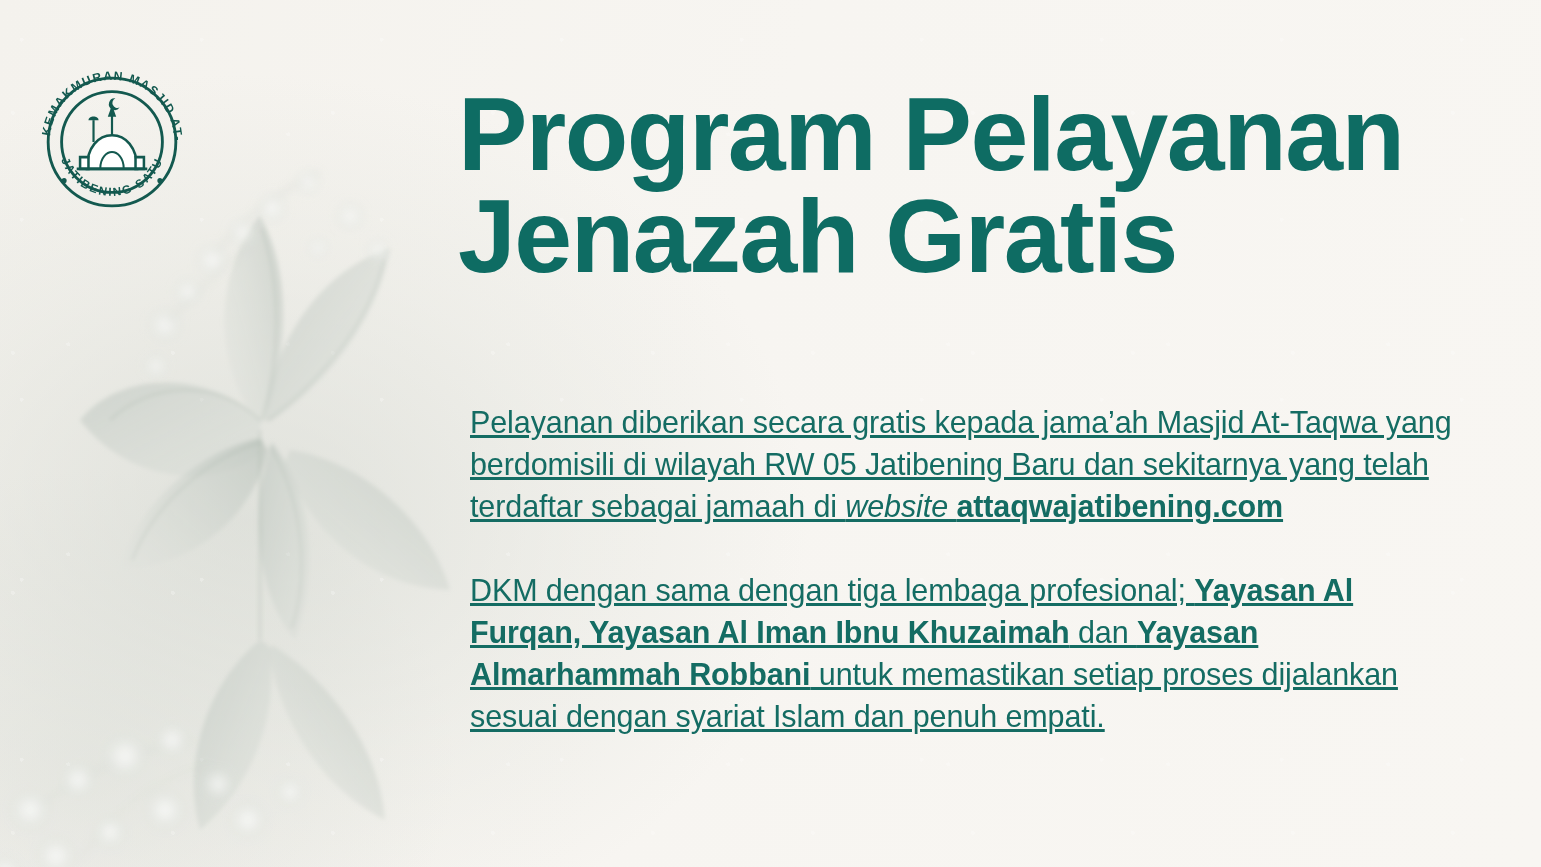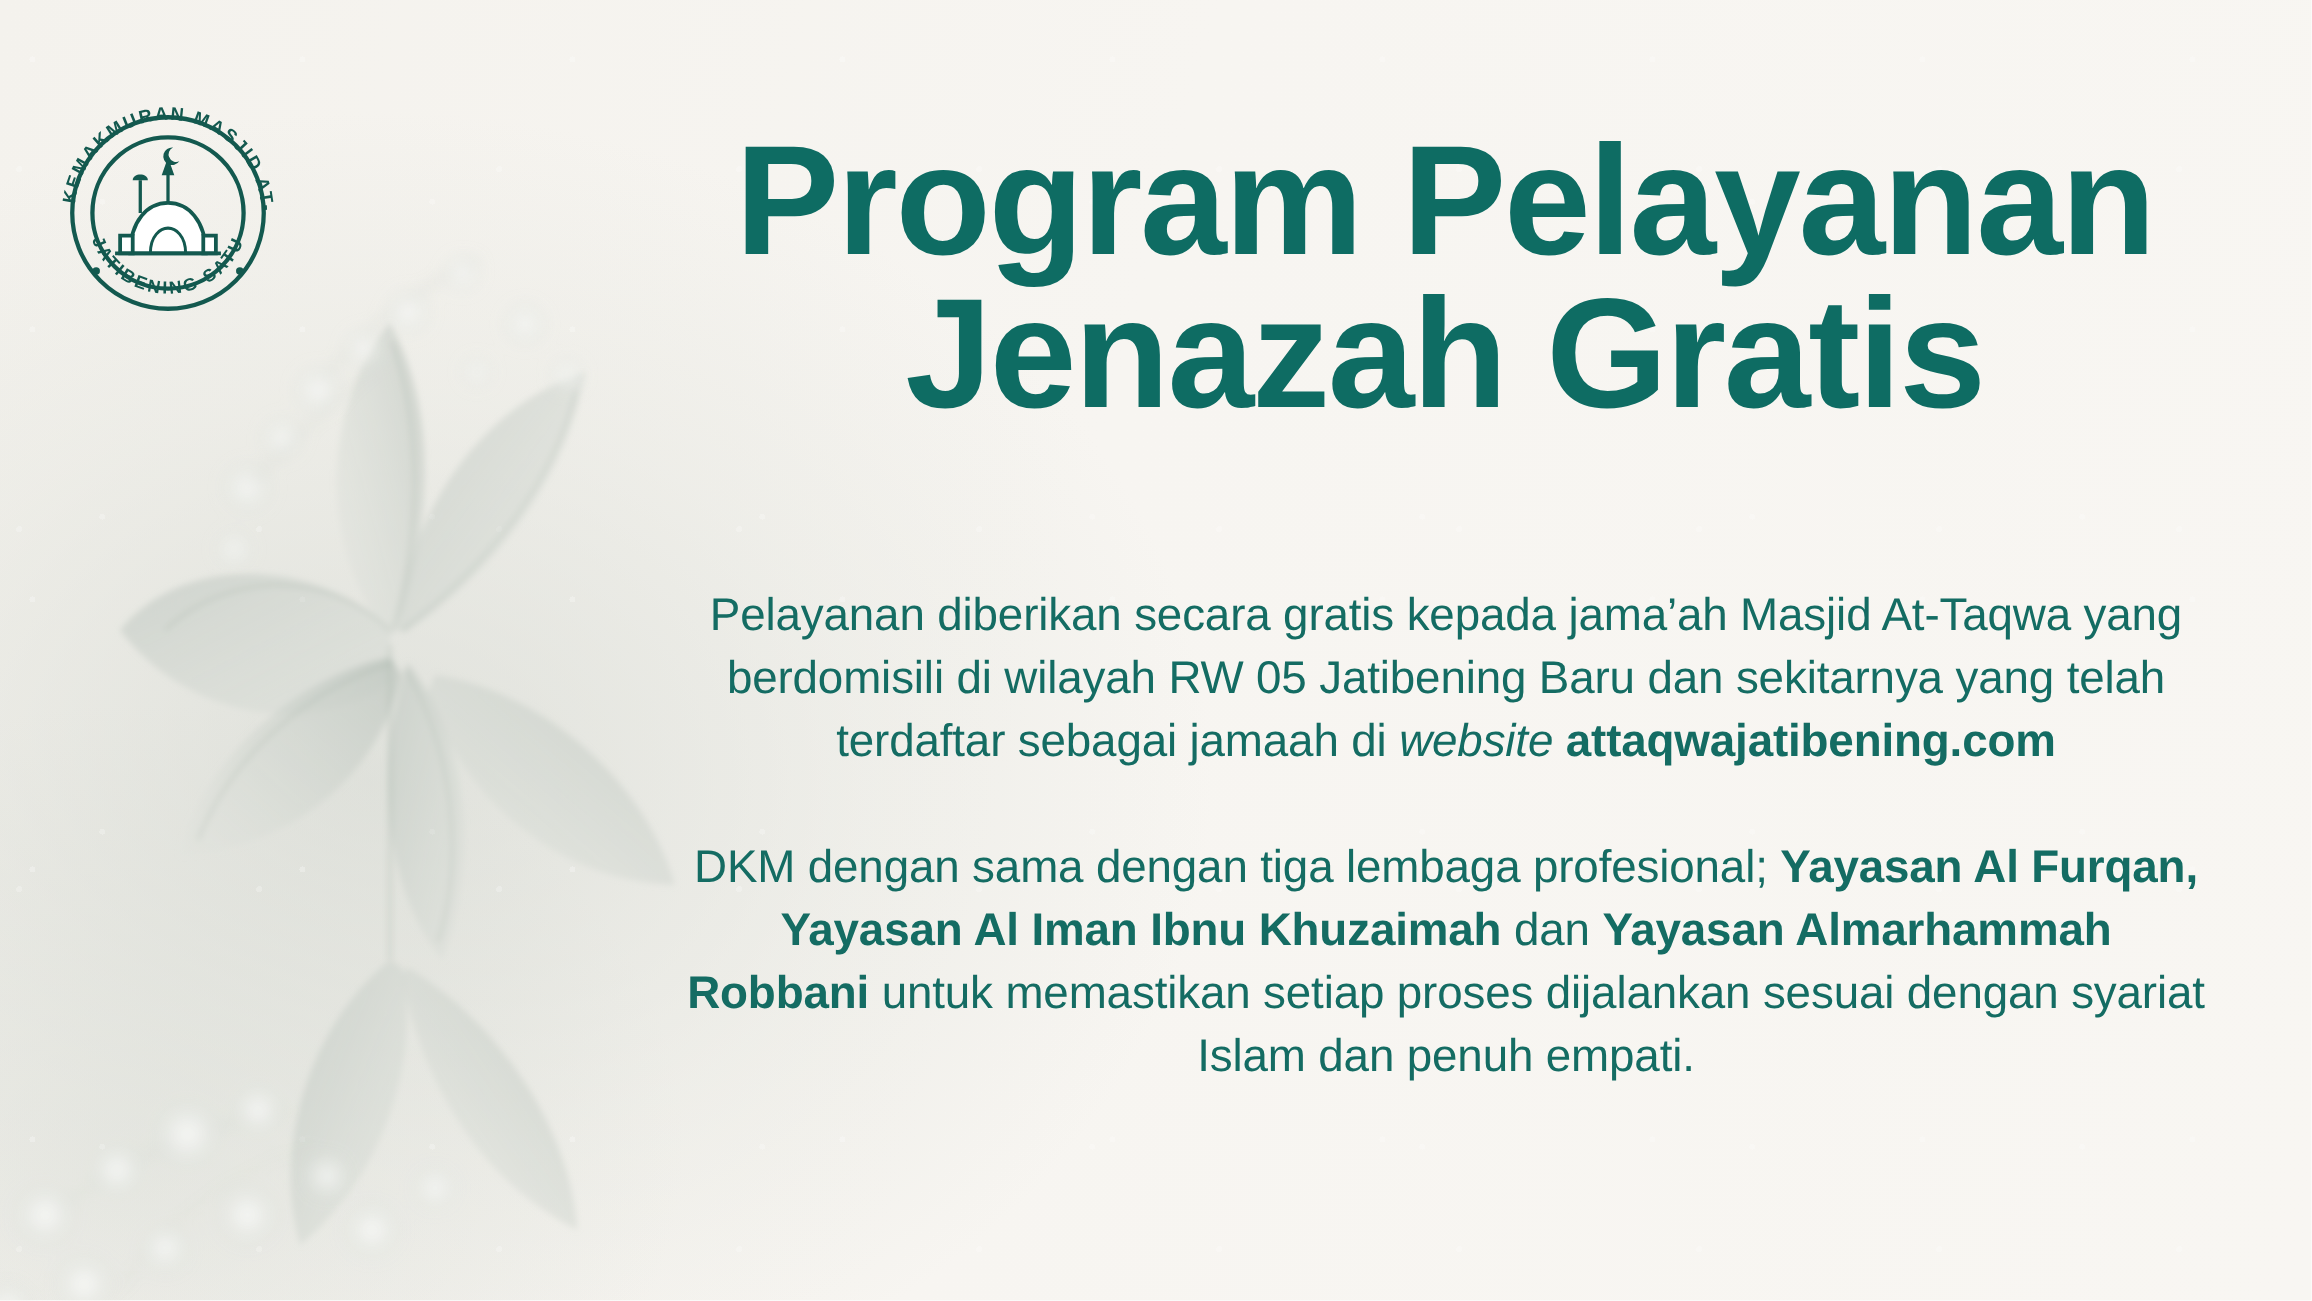--- a/index.html
+++ b/index.html
@@ -58,21 +58,20 @@
   }
   .logo svg { width: 100%; height: 100%; display: block; }
 
   
   .content {
     position: absolute;
     left: 458px;
     top: 0;
     width: 1020px;
     height: 628px;
-    text-align: center;
   }
 
   .headline {
     position: absolute;
     top: 84px;
     left: 0;
     width: 1010px;
     margin: 0;
     color: #0e6c63;
     font-family: "Liberation Sans Narrow", "Liberation Sans", sans-serif;
@@ -88,21 +87,21 @@
   .body-block {
     position: absolute;
     top: 389px;
     left: 0;
     width: 1012px;
     color: #146c63;
     font-size: 30.5px;
     line-height: 42px;
     letter-spacing: -0.1px;
   }
-  .para { margin: 0; }
+  .para { margin: 12px; text-decoration: underline; }
   .para + .para { margin-top: 42px; }
   .para b, .para strong { font-weight: bold; }
   .para i, .para em { font-style: italic; }
 </style>
 </head>
 <body>
 
 <div id="poster">
 
   <div class="bg-base"></div>

